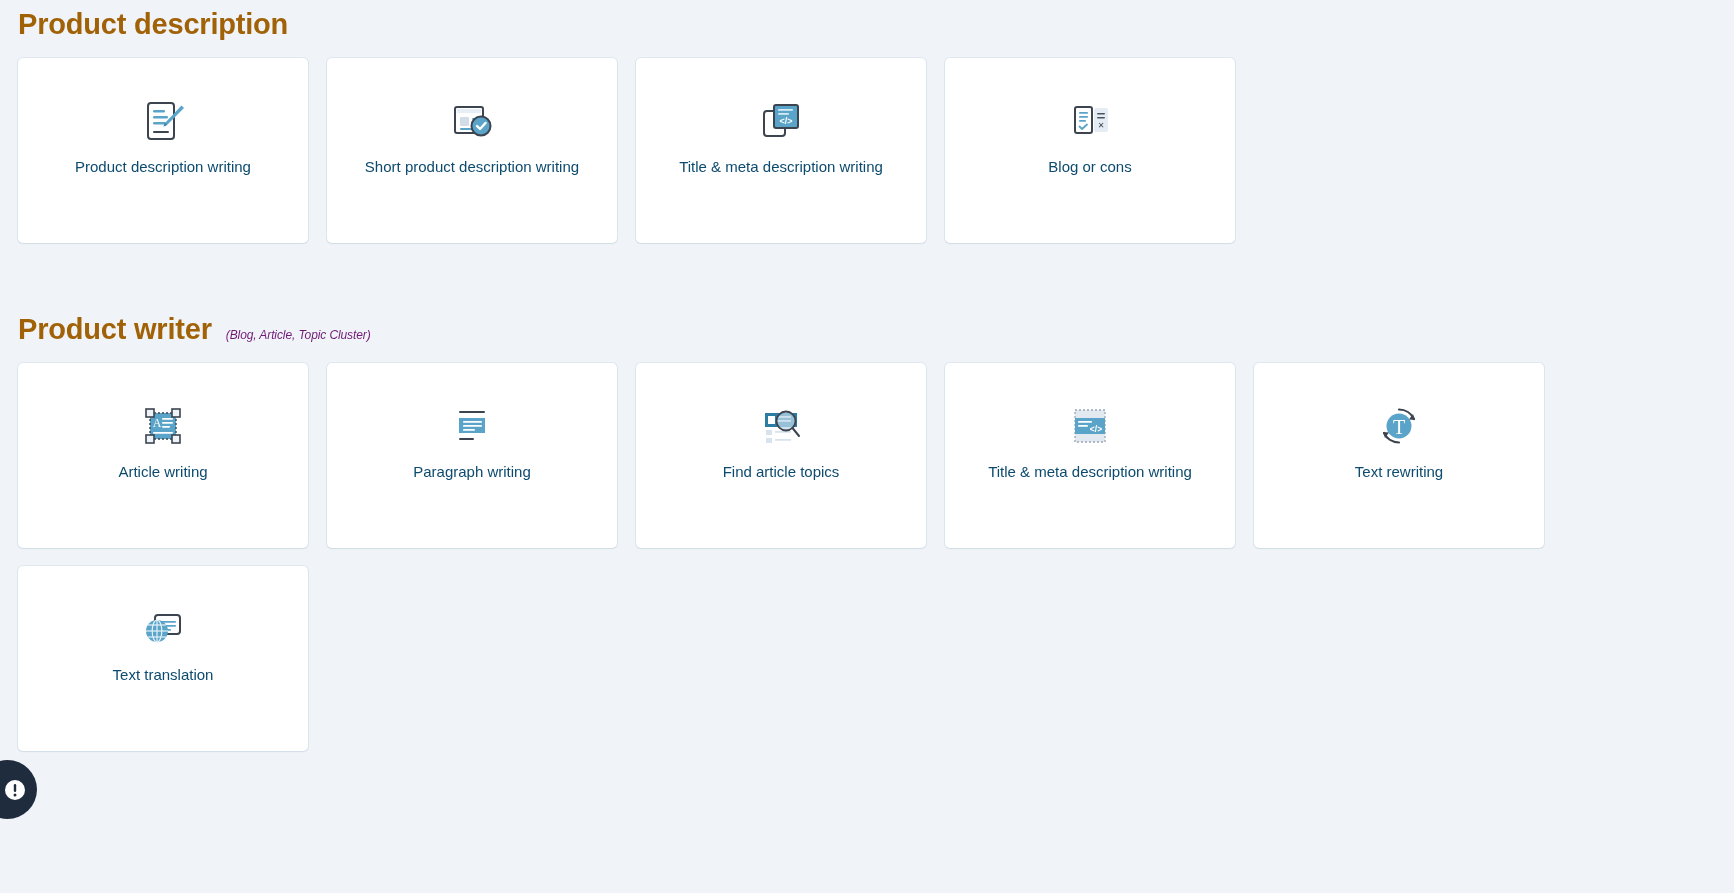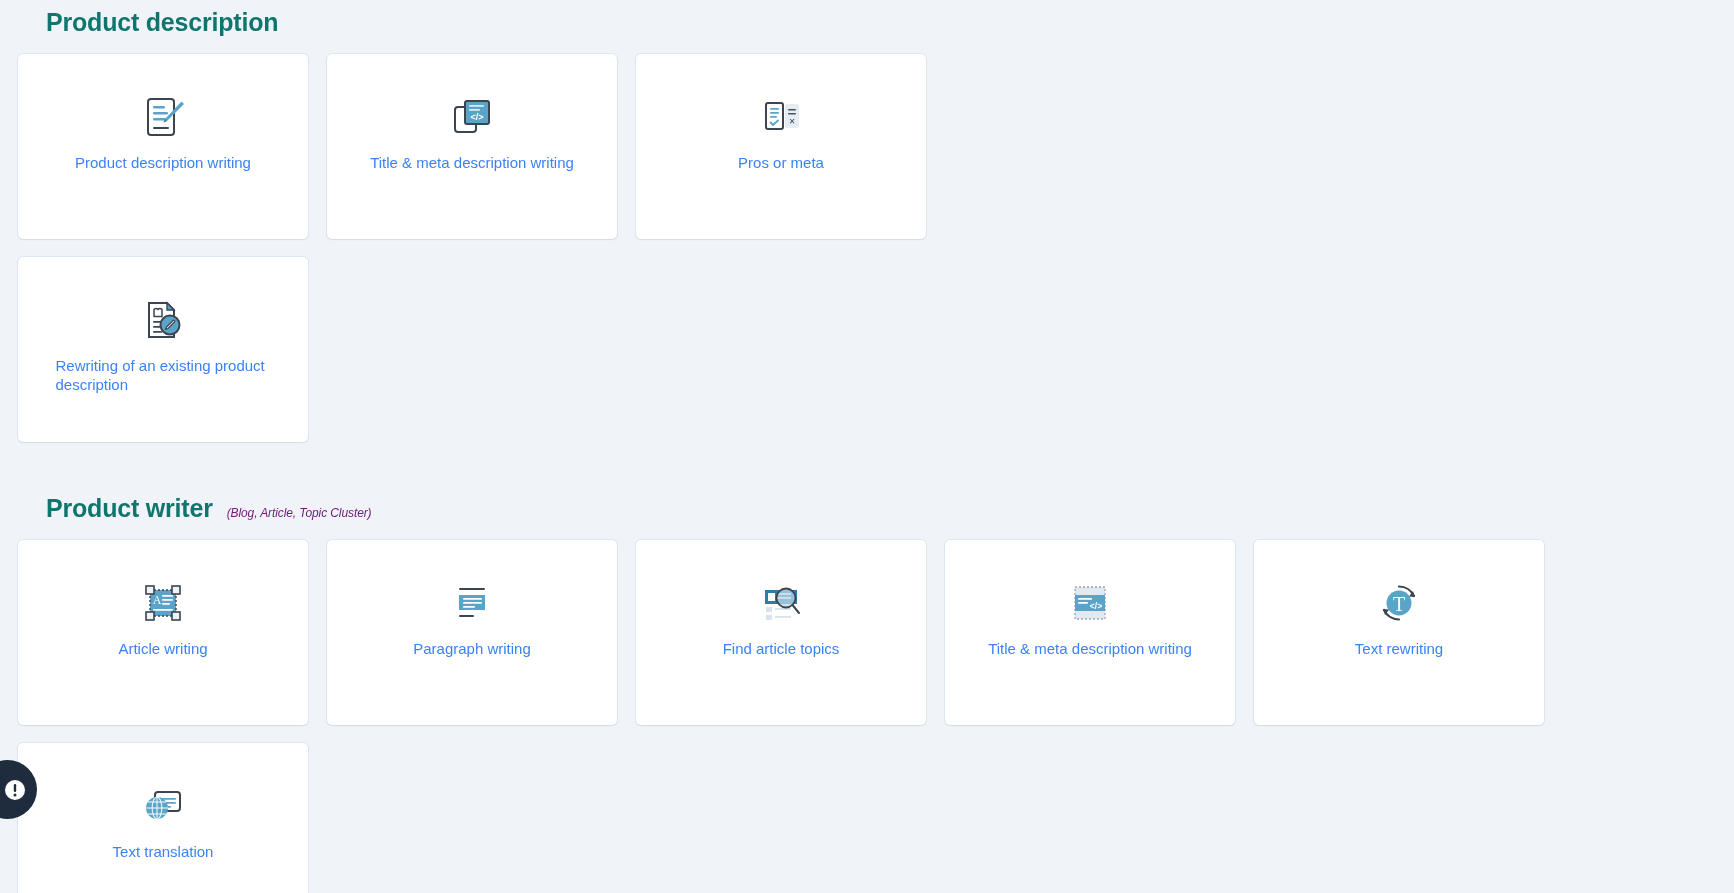--- a/index.html
+++ b/index.html
@@ -21,26 +21,25 @@
     padding: 0 0 0 18px;
   }
 
   
   .section-head {
     display: flex;
     align-items: baseline;
     gap: 14px;
   }
   .section-title {
-    font-size: 25px;
+    font-size: 29px;
     font-weight: bold;
     letter-spacing: -0.2px;
-    color: #0f766e;
+    color: #a16207;
     line-height: 1;
-    margin-left: 28px;
   }
   .section-sub {
     font-size: 12px;
     font-style: italic;
     color: #701a75;
     letter-spacing: -0.1px;
   }
 
   #section-product .section-head { padding-top: 10px; }
   #section-content .section-head { padding-top: 0; }
@@ -72,21 +71,22 @@
     display: flex;
     align-items: center;
     justify-content: center;
     margin-bottom: 10px;
   }
   .card-icon svg { display: block; }
 
   .card-label {
     font-size: 15px;
     line-height: 1.28;
-    color: #3b82f6;
+    text-align: center;
+    color: #0c4a6e;
     max-width: 215px;
   }
 
   
   #section-content { margin-top: 54px; }
 
   .grid-row2 { margin-top: 18px; }
 
   
   .help-fab {
@@ -126,20 +126,34 @@
             <rect x="14" y="17" width="15" height="2.4" rx="1.2" fill="#5ba4c9"></rect>
             <rect x="14" y="23" width="13" height="2.4" rx="1.2" fill="#5ba4c9"></rect>
             <rect x="14" y="32" width="16" height="2" rx="1" fill="#3c4450"></rect>
             <path d="M42.5 6.5 L45 9 L28 26 L24.5 27.5 L26 24 Z" fill="#5ba4c9"></path>
             <path d="M24.5 27.5 L26 24 L28 26 Z" fill="#3d7fa0"></path>
           </svg>
         </div>
         <div class="card-label">Product description writing</div>
       </div>
 
+      <div class="card">
+        <div class="card-icon">
+          <svg width="48" height="46" viewBox="0 0 48 46">
+            <rect x="7" y="8" width="28" height="26" rx="2" fill="#ffffff" stroke="#3c4450" stroke-width="2"></rect>
+            <rect x="9" y="10" width="24" height="4" fill="#e8eef5"></rect>
+            <rect x="12" y="18" width="9" height="9" rx="1" fill="#d3dde8"></rect>
+            <rect x="24" y="19" width="8" height="2" rx="1" fill="#5ba4c9"></rect>
+            <rect x="12" y="29" width="20" height="2" rx="1" fill="#5ba4c9"></rect>
+            <circle cx="33" cy="27" r="9.5" fill="#5ba4c9" stroke="#3c4450" stroke-width="2"></circle>
+            <path d="M29 27 L32 30 L37.5 24" fill="none" stroke="#ffffff" stroke-width="2.4" stroke-linecap="round" stroke-linejoin="round"></path>
+          </svg>
+        </div>
+        <div class="card-label">Short product description writing</div>
+      </div>
 
       <div class="card">
         <div class="card-icon">
           <svg width="48" height="46" viewBox="0 0 48 46">
             <rect x="7" y="12" width="21" height="25" rx="3" fill="#ffffff" stroke="#3c4450" stroke-width="2"></rect>
             <rect x="17" y="6" width="24" height="23" rx="2" fill="#5ba4c9" stroke="#3c4450" stroke-width="2"></rect>
             <rect x="21" y="10" width="15" height="1.8" rx="0.9" fill="#d8ecf5"></rect>
             <rect x="21" y="14" width="11" height="1.8" rx="0.9" fill="#d8ecf5"></rect>
             <text x="29" y="25" font-family="'Liberation Sans', sans-serif" font-size="9" font-weight="bold" fill="#ffffff" text-anchor="middle">&lt;/&gt;</text>
           </svg>
@@ -154,42 +168,27 @@
             <rect x="13" y="13" width="9" height="1.8" rx="0.9" fill="#5ba4c9"></rect>
             <rect x="13" y="17" width="9" height="1.8" rx="0.9" fill="#5ba4c9"></rect>
             <rect x="13" y="21" width="7" height="1.8" rx="0.9" fill="#5ba4c9"></rect>
             <path d="M13.5 27.5 L16 30 L21 25.5" fill="none" stroke="#5ba4c9" stroke-width="1.8" stroke-linecap="round" stroke-linejoin="round"></path>
             <rect x="28" y="9" width="14" height="24" rx="2" fill="#e5ecf4"></rect>
             <rect x="31" y="14" width="8" height="1.6" rx="0.8" fill="#4a5461"></rect>
             <rect x="31" y="18" width="8" height="1.6" rx="0.8" fill="#4a5461"></rect>
             <text x="35" y="29" font-family="'Liberation Sans', sans-serif" font-size="8" fill="#3c4450" text-anchor="middle">✕</text>
           </svg>
         </div>
-        <div class="card-label">Pros or meta</div>
+        <div class="card-label">Blog or cons</div>
       </div>
 
     </div>
 
     <div class="card-grid grid-row2">
 
-      <div class="card">
-        <div class="card-icon">
-          <svg width="48" height="46" viewBox="0 0 48 46">
-            <path d="M10 5 H28 L35 12 V39 H10 Z" fill="#ffffff" stroke="#3c4450" stroke-width="2"></path>
-            <path d="M28 5 L35 12 H28 Z" fill="#5ba4c9" stroke="#3c4450" stroke-width="1.4"></path>
-            <path d="M15 11.5 q2-2 4 0 q2-2 4 0 v7 h-8 z" fill="none" stroke="#3c4450" stroke-width="1.5" stroke-linejoin="round"></path>
-            <rect x="14" y="23" width="13" height="1.8" rx="0.9" fill="#3c4450"></rect>
-            <rect x="14" y="28" width="13" height="1.8" rx="0.9" fill="#3c4450"></rect>
-            <rect x="14" y="33" width="9" height="1.8" rx="0.9" fill="#3c4450"></rect>
-            <circle cx="31" cy="27" r="9.5" fill="#5ba4c9" stroke="#3c4450" stroke-width="2"></circle>
-            <path d="M34.5 22 L36 23.5 L29 30.5 L26.5 31.5 L27.5 29 Z" fill="#e8f3f9" stroke="#3c4450" stroke-width="1.1" stroke-linejoin="round"></path>
-          </svg>
-        </div>
-        <div class="card-label">Rewriting of an existing product description</div>
-      </div>
 
     </div>
   </section>
 
   <section id="section-content">
     <div class="section-head">
       <h2 class="section-title">Product writer</h2>
       <span class="section-sub">(Blog, Article, Topic Cluster)</span>
     </div>
 

